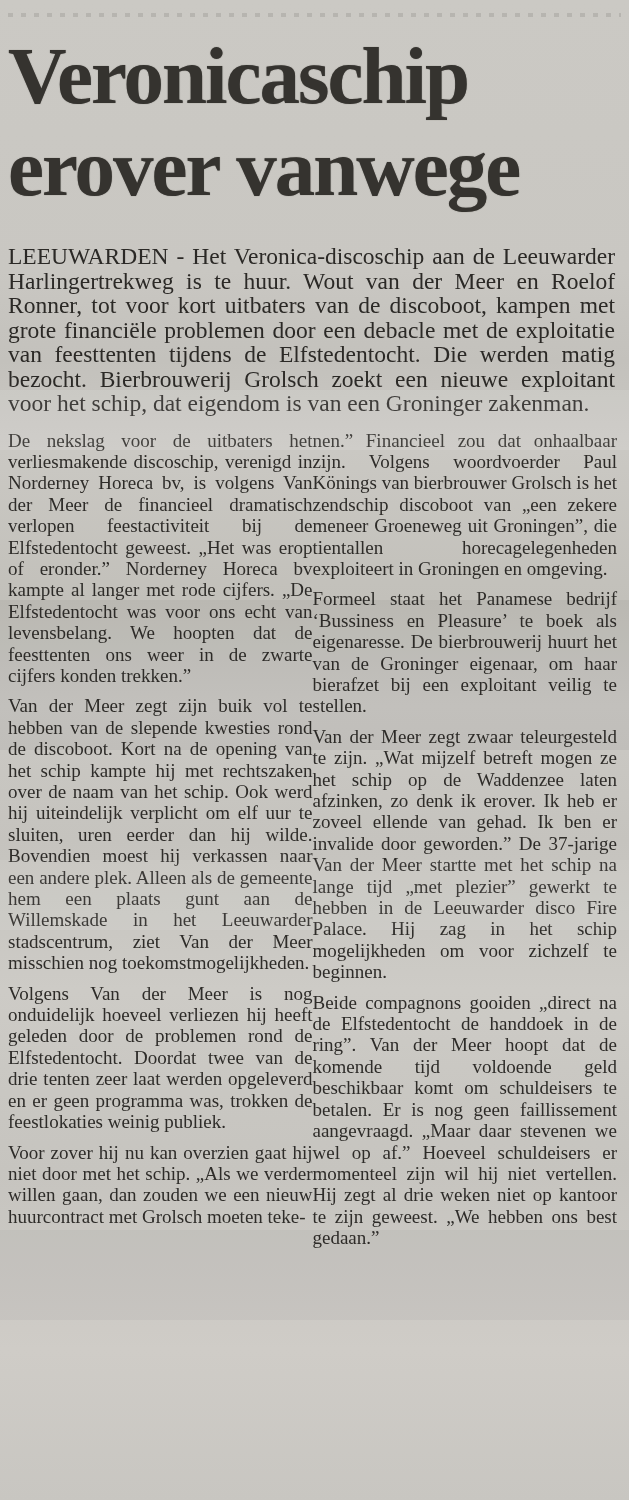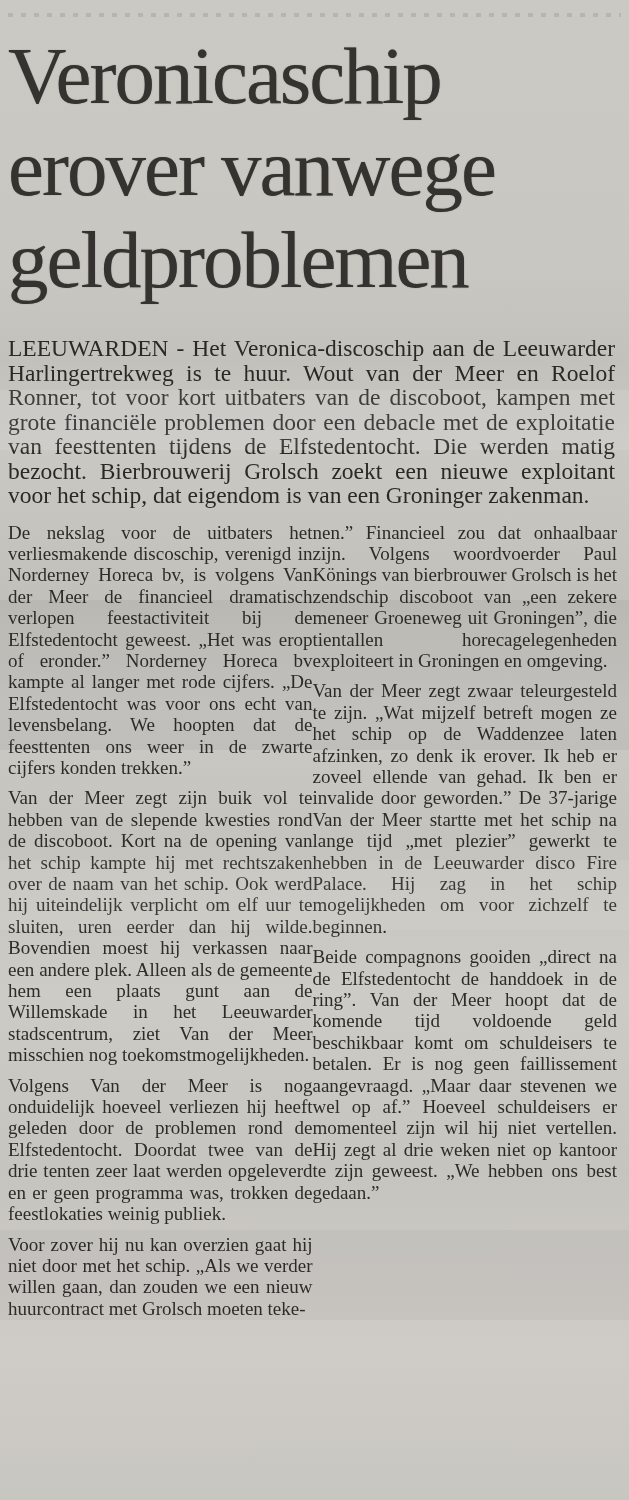--- a/index.html
+++ b/index.html
@@ -44,21 +44,21 @@
     left: 8px;
     right: 8px;
     height: 4px;
     background: repeating-linear-gradient(90deg,
       rgba(150,148,143,0.55) 0 5px,
       transparent 5px 13px);
     opacity: 0.7;
   }
   .headline {
     margin: 30px 8px 0 8px;
-    font-weight: normal;
+    font-weight: bold;
     font-size: 81px;
     line-height: 92px;
     letter-spacing: -2px;
     color: #35332f;
     text-shadow: 0 0 1px rgba(53,51,47,0.6);
   }
   .lede {
     margin: 30px 14px 8px 8px;
     font-size: 23.5px;
     line-height: 24.5px;
@@ -87,30 +87,30 @@
 
 <div class="perforation"></div>
 <div class="band light1"></div>
 <div class="band dark1"></div>
 <div class="band light2"></div>
 <div class="band dark2"></div>
 
 <h1 class="headline" style="margin-bottom:0;">
   <div>Veronicaschip</div>
   <div>erover vanwege</div>
-  <div>geldproblemen</div>
 </h1>
 
 <p class="lede">LEEUWARDEN - Het Veronica-discoschip aan de Leeuwarder Harlingertrekweg is te huur. Wout van der Meer en Roelof Ronner, tot voor kort uitbaters van de discoboot, kampen met grote financiële problemen door een debacle met de exploitatie van feesttenten tijdens de Elfstedentocht. Die werden matig bezocht. Bierbrouwerij Grolsch zoekt een nieuwe exploitant voor het schip, dat eigendom is van een Groninger zakenman.</p>
 
 <div class="columns">
   <div class="col">
     <p>De nekslag voor de uitbaters het verliesmakende discoschip, verenigd in Norderney Horeca bv, is volgens Van der Meer de financieel dramatisch verlopen feestactiviteit bij de Elfstedentocht geweest. „Het was erop of eronder.” Norderney Horeca bv kampte al langer met rode cijfers. „De Elfstedentocht was voor ons echt van levensbelang. We hoopten dat de feesttenten ons weer in de zwarte cijfers konden trekken.”</p>
     <p>Van der Meer zegt zijn buik vol te hebben van de slepende kwesties rond de discoboot. Kort na de opening van het schip kampte hij met rechtszaken over de naam van het schip. Ook werd hij uiteindelijk verplicht om elf uur te sluiten, uren eerder dan hij wilde. Bovendien moest hij verkassen naar een andere plek. Alleen als de gemeente hem een plaats gunt aan de Willemskade in het Leeuwarder stadscentrum, ziet Van der Meer misschien nog toekomstmogelijkheden.</p>
     <p>Volgens Van der Meer is nog onduidelijk hoeveel verliezen hij heeft geleden door de problemen rond de Elfstedentocht. Doordat twee van de drie tenten zeer laat werden opgeleverd en er geen programma was, trokken de feestlokaties weinig publiek.</p>
     <p>Voor zover hij nu kan overzien gaat hij niet door met het schip. „Als we verder willen gaan, dan zouden we een nieuw huurcontract met Grolsch moeten teke-</p>
   </div>
   <div class="col">
     <p>nen.” Financieel zou dat onhaalbaar zijn. Volgens woordvoerder Paul Könings van bierbrouwer Grolsch is het zendschip discoboot van „een zekere meneer Groeneweg uit Groningen”, die tientallen horecagelegenheden exploiteert in Groningen en omgeving.</p>
+    <p>Formeel staat het Panamese bedrijf ‘Bussiness en Pleasure’ te boek als eigenaresse. De bierbrouwerij huurt het van de Groninger eigenaar, om haar bierafzet bij een exploitant veilig te stellen.</p>
     <p>Van der Meer zegt zwaar teleurgesteld te zijn. „Wat mijzelf betreft mogen ze het schip op de Waddenzee laten afzinken, zo denk ik erover. Ik heb er zoveel ellende van gehad. Ik ben er invalide door geworden.” De 37-jarige Van der Meer startte met het schip na lange tijd „met plezier” gewerkt te hebben in de Leeuwarder disco Fire Palace. Hij zag in het schip mogelijkheden om voor zichzelf te beginnen.</p>
     <p>Beide compagnons gooiden „direct na de Elfstedentocht de handdoek in de ring”. Van der Meer hoopt dat de komende tijd voldoende geld beschikbaar komt om schuldeisers te betalen. Er is nog geen faillissement aangevraagd. „Maar daar stevenen we wel op af.” Hoeveel schuldeisers er momenteel zijn wil hij niet vertellen. Hij zegt al drie weken niet op kantoor te zijn geweest. „We hebben ons best gedaan.”</p>
   </div>
 </div>
 
 </body></html>

